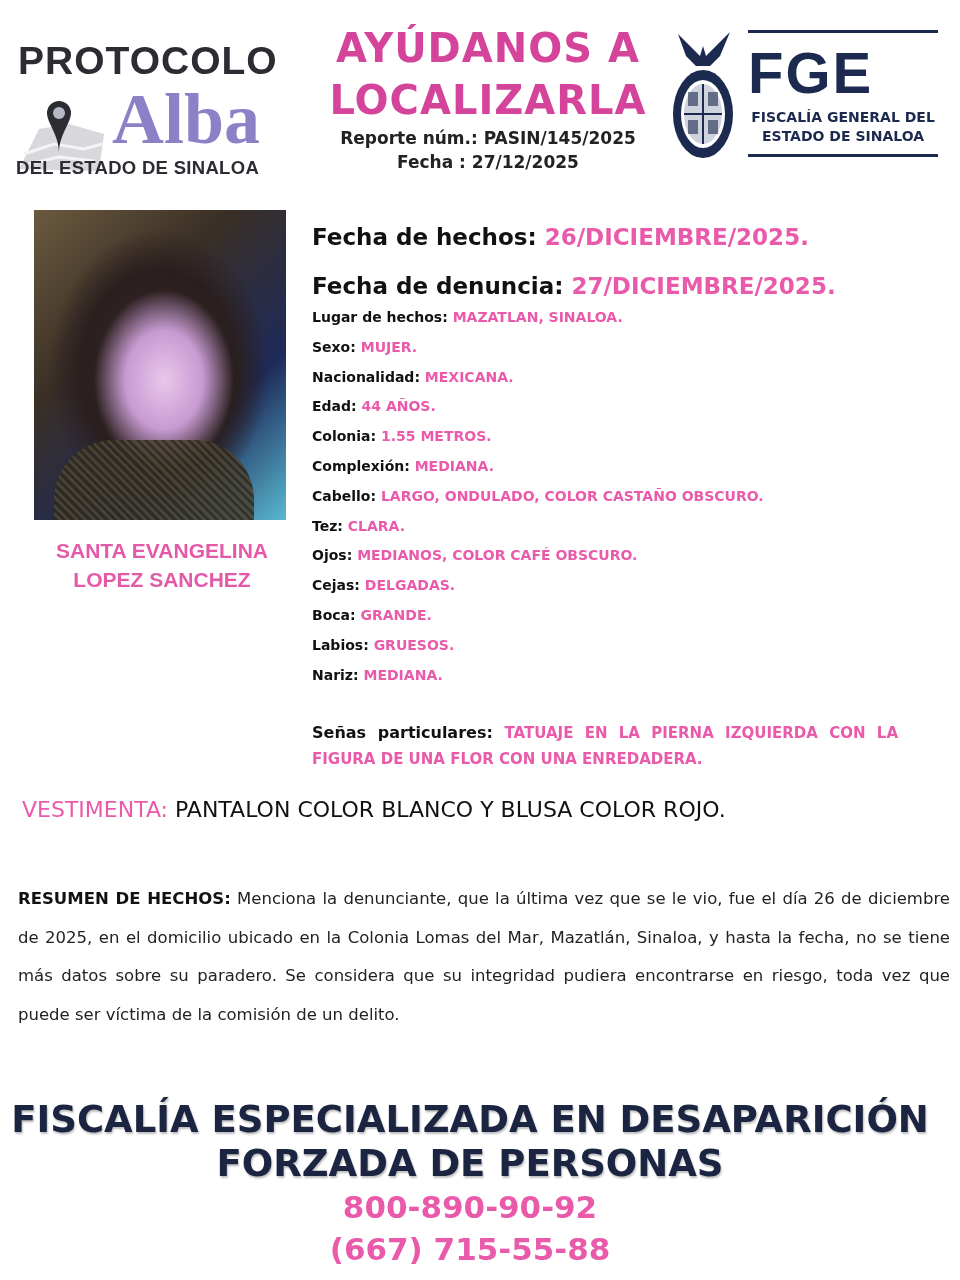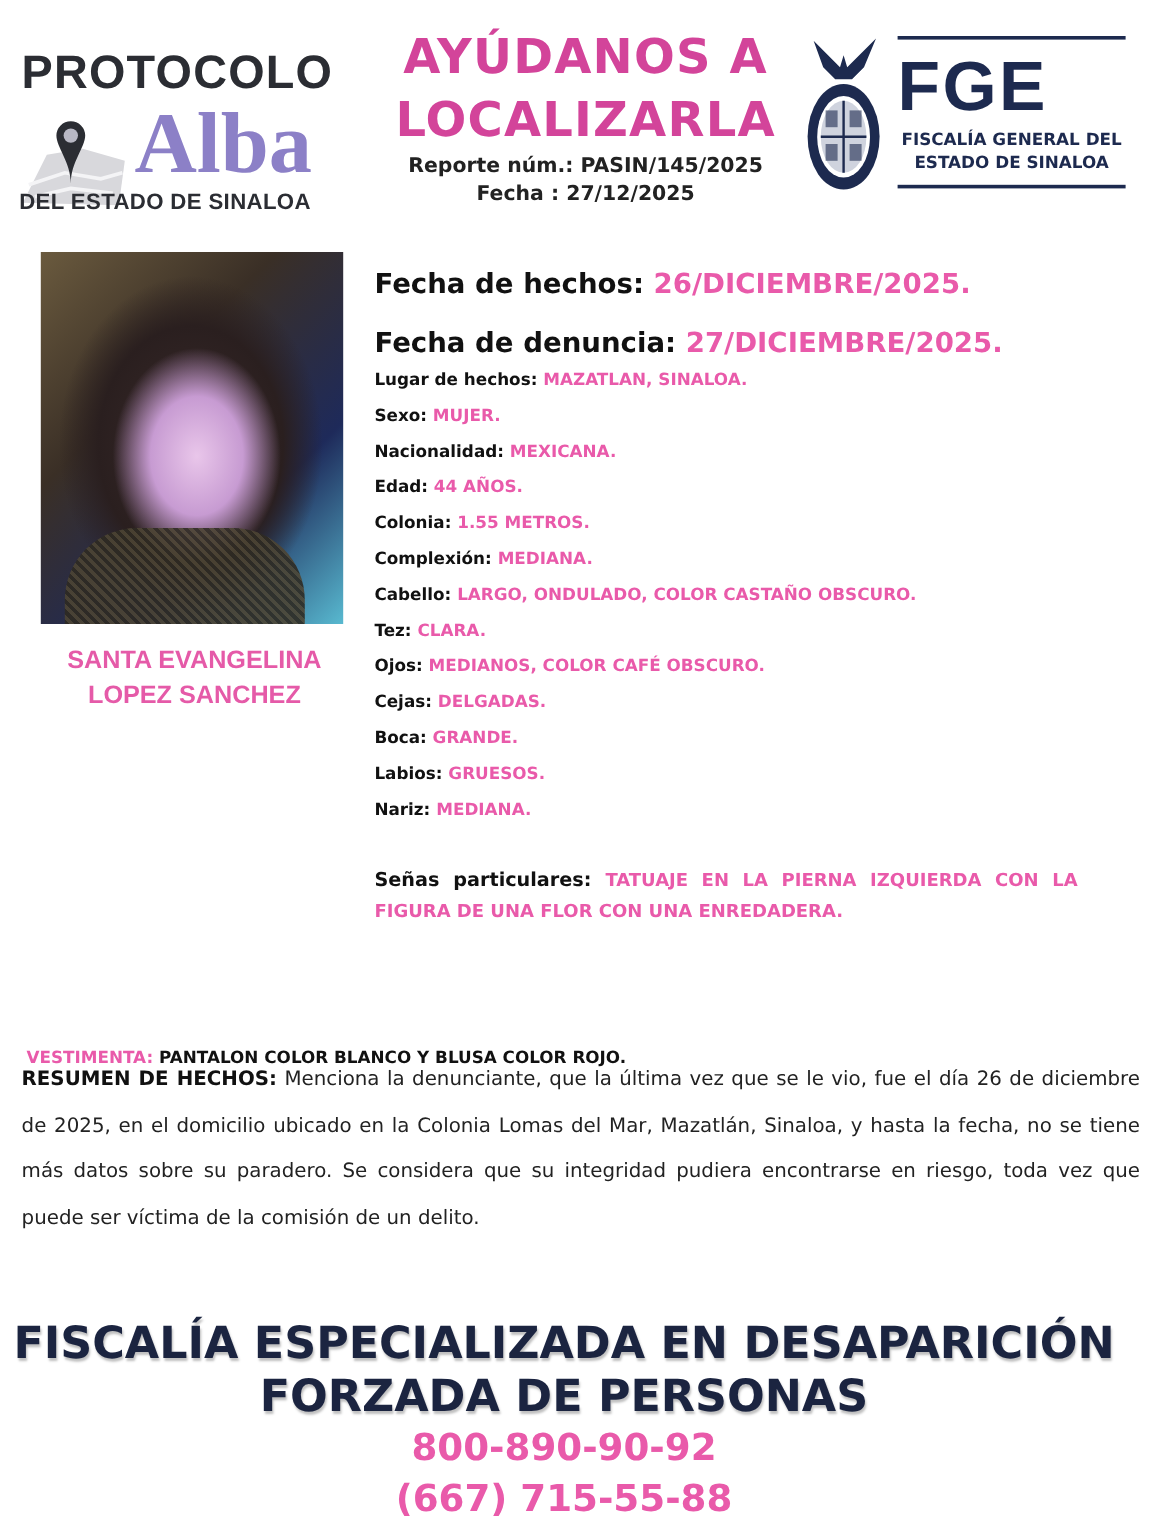--- a/index.html
+++ b/index.html
@@ -36,21 +36,21 @@
   .details { position: absolute; left: 312px; top: 205px; width: 600px; font-family: "DejaVu Sans", sans-serif; font-weight: bold; }
   .row { font-size: 14px; line-height: 29.8px; color: #111; }
   .row.big { font-size: 23px; line-height: 33px; margin-top: 16px; }
   .row .lbl { color: #111; }
   .row .val { color: #e95aaa; }
 
   .senas { position: absolute; left: 312px; top: 720px; width: 586px; font-family: "DejaVu Sans", sans-serif; font-weight: bold; font-size: 16px; line-height: 25px; text-align: justify; }
   .senas .lbl { color: #111; }
   .senas .val { color: #e95aaa; font-size: 15px; }
 
-  .vestimenta { position: absolute; left: 22px; top: 868px; font-family: "DejaVu Sans", sans-serif; font-weight: bold; font-size: 14px; line-height: 28px; }
+  .vestimenta { position: absolute; left: 22px; top: 796px; font-family: "DejaVu Sans", sans-serif; font-weight: normal; font-size: 22px; line-height: 28px; }
   .vestimenta .lbl { color: #e95aaa; }
   .vestimenta .val { color: #111; }
 
   .resumen { position: absolute; left: 18px; top: 880px; width: 932px; font-family: "DejaVu Sans", sans-serif; font-size: 16.5px; line-height: 38.5px; color: #222; text-align: justify; }
   .resumen .lbl { font-weight: bold; color: #111; }
 
   .footer { position: absolute; left: 0; top: 1098px; width: 940px; text-align: center; font-family: "DejaVu Sans", sans-serif; font-weight: bold; }
   .footer-agency { font-size: 37px; line-height: 44px; color: #1b2440; text-shadow: 1px 2px 2px rgba(0,0,0,0.25); }
   .footer-phone { font-size: 31px; line-height: 42px; color: #e95aaa; }
 </style>

